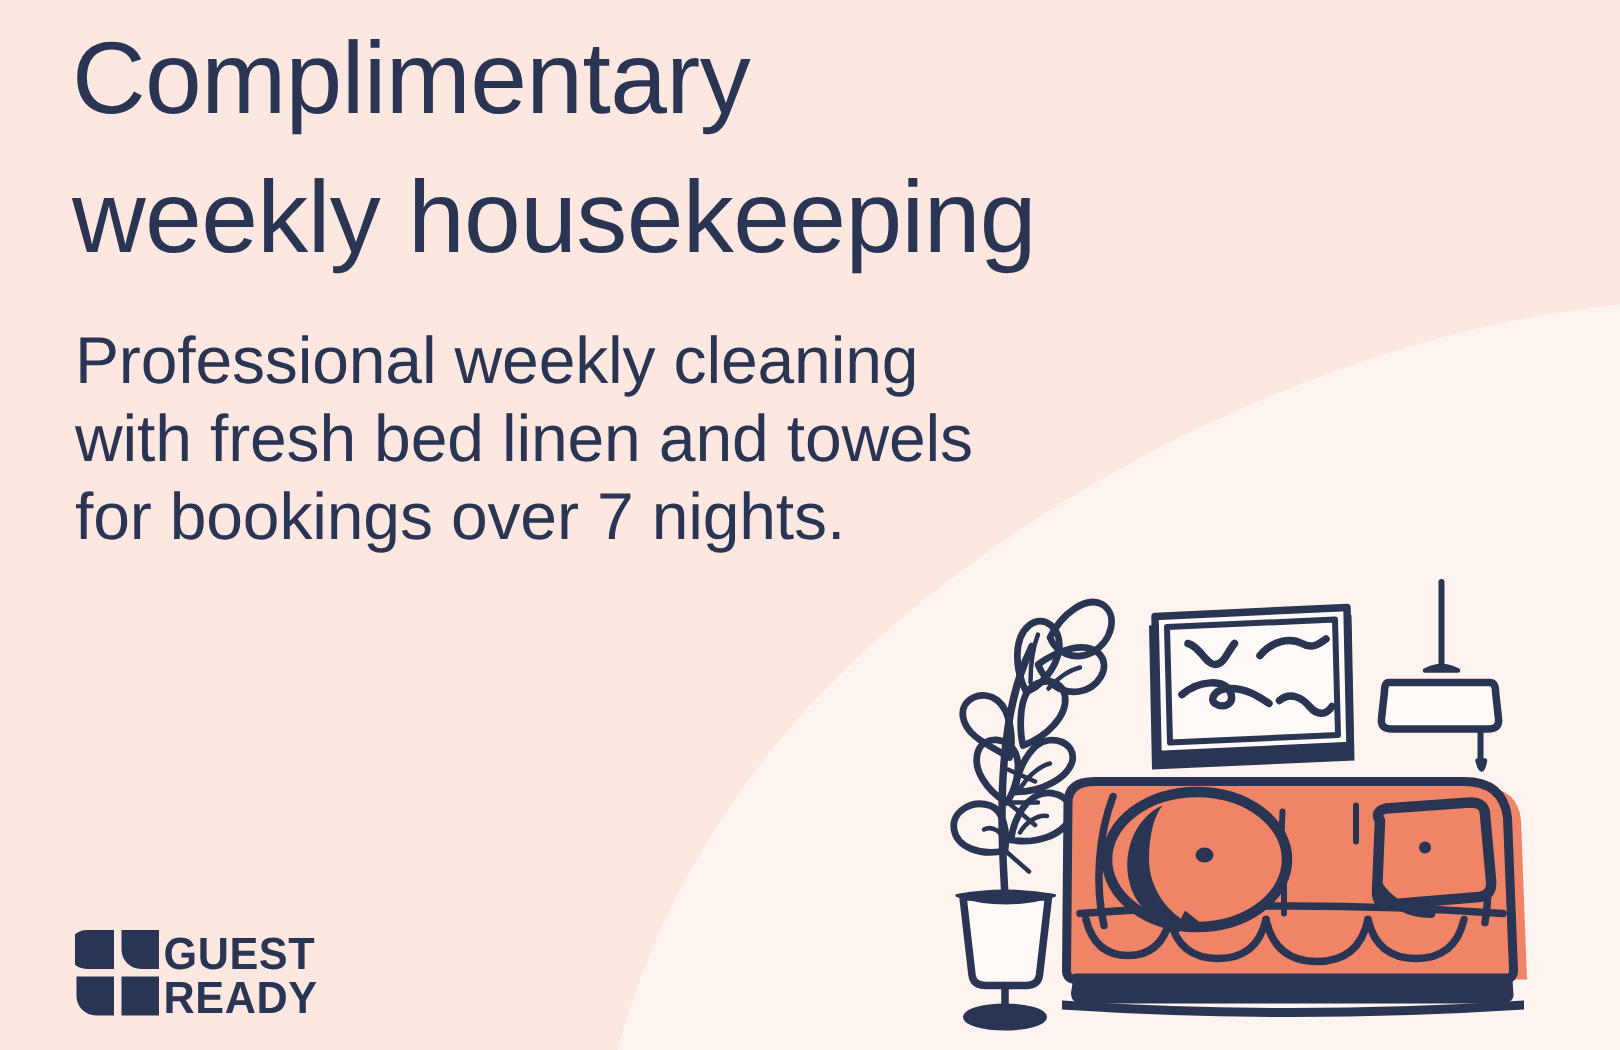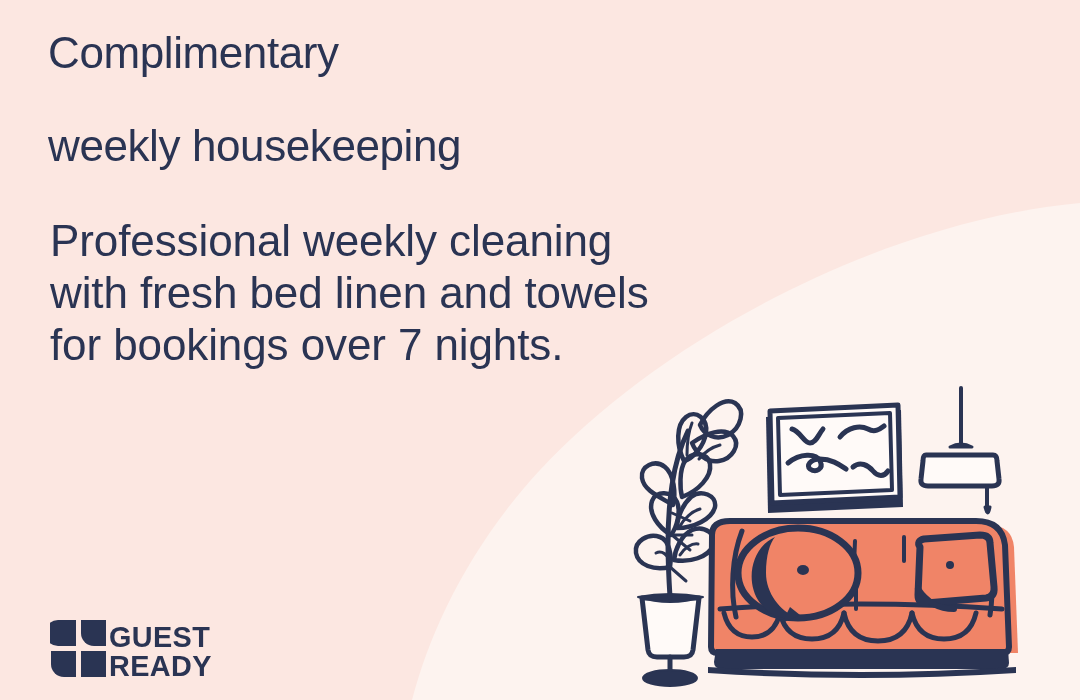--- a/index.html
+++ b/index.html
@@ -31,21 +31,21 @@
     height: 700px;
   }
 
   
   .headline {
     position: absolute;
     left: 48px;
     top: 6px;
     width: 900px;
     color: #2a3453;
-    font-size: 44px;
+    font-size: 68px;
     line-height: 93px;
     font-weight: 300;
     letter-spacing: -0.4px;
     white-space: pre-line;
     margin: 0;
   }
 
   
   .subhead {
     position: absolute;

